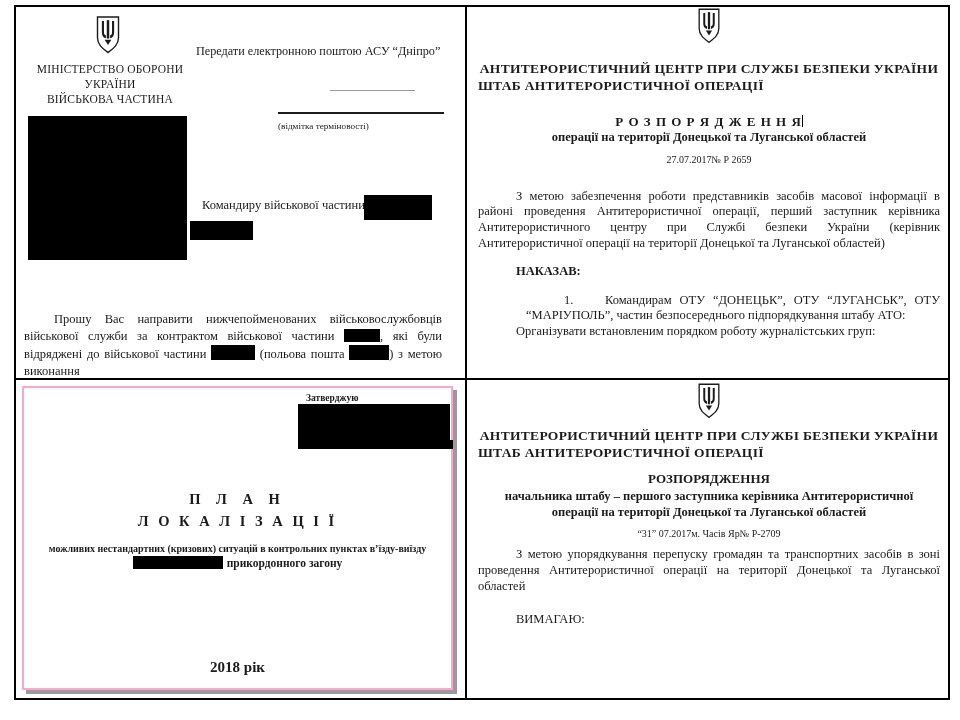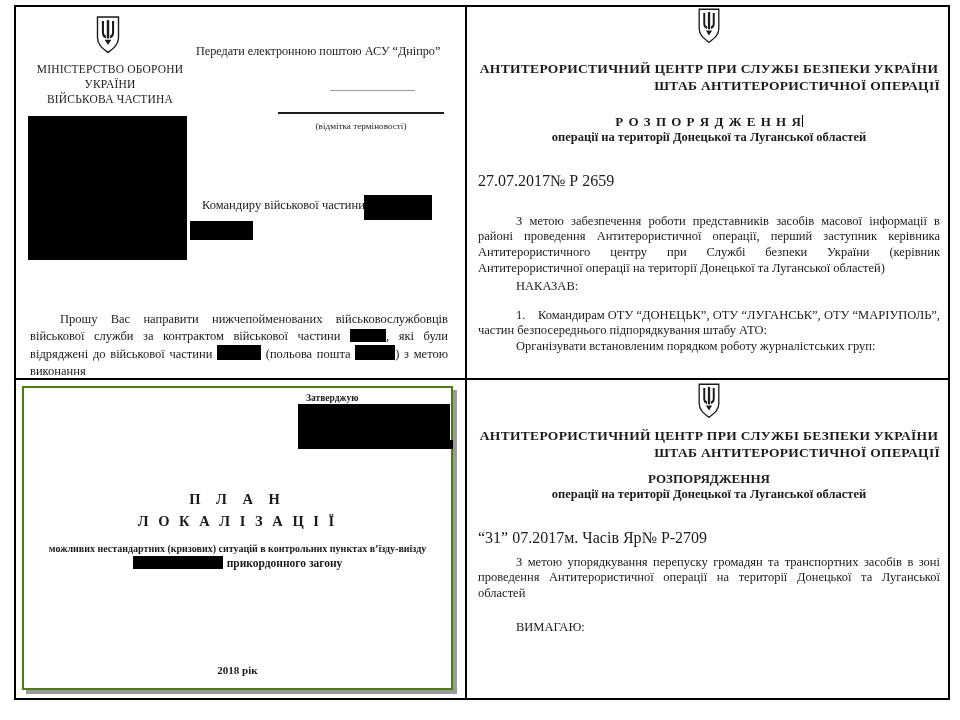--- a/index.html
+++ b/index.html
@@ -20,68 +20,68 @@
   
   .emblem { display:block; }
   .emblem svg { display:block; width:100%; height:100%; }
 
   
   .tl-org { left:25px; top:62px; width:170px; text-align:center;
             font-size:11.5px; line-height:15px; letter-spacing:0.2px; }
   .tl-transmit { left:196px; top:44px; font-size:12.2px; white-space:nowrap; }
   .tl-note-line { left:330px; top:90px; width:85px; height:1px; background:#9a9a9a; }
   .tl-urgency-line { left:278px; top:112px; width:166px; height:2px; background:#1b1b1b; }
-  .tl-urgency-caption { left:278px; top:121px; width:166px; text-align:center; font-size:9.2px; }
+  .tl-urgency-caption { left:278px; top:121px; width:166px; text-align:left; font-size:9.2px; }
   .tl-addressee { left:202px; top:198px; font-size:12.5px; white-space:nowrap; }
-  .tl-body { left:30px; top:311px; width:418px; font-size:12.5px; line-height:17px;
+  .tl-body { left:24px; top:311px; width:418px; font-size:12.5px; line-height:17px;
              text-align:justify; text-indent:30px; }
   .r-a { width:36px; height:13px; } .r-b { width:44px; height:15px; } .r-c { width:40px; height:15px; }
 
   
   .order { position:absolute; width:462px; font-size:12.5px; }
   .order-tr { left:478px; top:8px; }
   .order-br { left:478px; top:383px; }
   .order .emblem { width:28px; height:36px; margin:0 auto; }
   .o-h1 { margin-top:16px; font-weight:bold; font-size:13.5px; text-align:center;
           white-space:nowrap; letter-spacing:0.3px; line-height:17px; }
-  .o-h2 { font-weight:bold; font-size:13.5px; text-align:right; letter-spacing:0.3px; line-height:17px; }
+  .o-h2 { font-weight:bold; font-size:13.5px; text-align:left; letter-spacing:0.3px; line-height:17px; }
   .o-type { margin-top:20px; text-align:center; font-weight:bold; font-size:13px; }
   .o-type.spaced { letter-spacing:1px; }
   .cursor-bar { display:inline-block; width:1px; height:12px; background:#000; vertical-align:-1px; }
   .o-issuer { text-align:center; font-weight:bold; font-size:12.5px; line-height:15.5px; }
-  .o-daterow { margin-top:26px; display:flex; justify-content:flex-start; align-items:baseline;
-               font-size:16px; }
+  .o-daterow { margin-top:8px; display:flex; justify-content:center; align-items:baseline;
+               font-size:10px; }
   .o-par { text-align:justify; text-indent:38px; line-height:15.8px; }
   .o-word { padding-left:38px; }
   .u { }
 
   .order-tr .o-h1 { margin-top:16px; }
   .order-tr .o-par.preamble { margin-top:24px; }
-  .order-tr .o-word { margin-top:2px; }
-  .order-tr .o-item { margin-top:14px; }
+  .order-tr .o-word { margin-top:12px;font-weight:bold; }
+  .order-tr .o-item { margin-top:14px;margin-left:48px; }
   .order-br .o-h1 { margin-top:8px; }
   .order-br .o-type { margin-top:10px; }
   .order-br .o-par.preamble { margin-top:8px; }
   .order-br .o-word { margin-top:18px; }
   .order-br .o-item { margin-top:14px; }
 
   
   .page-bl { position:absolute; left:22px; top:386px; width:431px; height:304px;
-             border:2px solid #4d7c0f; background:#fff; box-shadow:4px 4px 0 #9a9a9a; }
+             border:2px solid #f9a8d4; background:#fff; box-shadow:4px 4px 0 #9a9a9a; }
   .bl-approve { position:absolute; left:282px; top:5px; font-weight:bold; font-size:9.5px; }
   .bl-approve-box { position:absolute; left:274px; top:16px; width:152px; height:45px; }
   .bl-approve-notch { position:absolute; left:424px; top:52px; width:5px; height:9px; }
   .bl-title { position:absolute; left:0; top:103px; width:100%; text-align:center; }
   .bl-t1 { font-weight:bold; font-size:14.5px; letter-spacing:6px; }
   .bl-t2 { font-weight:bold; font-size:14.5px; letter-spacing:3px; margin-top:5px; }
   .bl-sub { font-weight:bold; font-size:10px; margin-top:13px; white-space:nowrap; }
   .bl-unit { margin-top:2px; font-weight:bold; font-size:11.5px; }
   .bl-unit .redact.inline { width:90px; height:13px; margin-right:4px; }
   .bl-year { position:absolute; left:0; bottom:12px; width:100%; text-align:center;
-             font-weight:bold; font-size:11px; }
+             font-weight:bold; font-size:15px; }
 </style>
 </head>
 <body>
 
 <div class="stage">
 
   <div class="grid-frame"></div>
   <div class="divider-v"></div>
   <div class="divider-h"></div>
 
@@ -154,20 +154,21 @@
         <path d="M4 1.5 H28 V25 C28 33 22.5 37 16 42 C9.5 37 4 33 4 25 Z" fill="none" stroke="#1b1b1b" stroke-width="1.6"></path>
         <path d="M9 6 V19 C9 23 10.8 25 13.6 25.6 V22.4 C11.9 22 11.4 20.8 11.4 18.6 V6 Z" fill="#1b1b1b"></path>
         <path d="M23 6 V19 C23 23 21.2 25 18.4 25.6 V22.4 C20.1 22 20.6 20.8 20.6 18.6 V6 Z" fill="#1b1b1b"></path>
         <rect x="14.6" y="5" width="2.8" height="21" fill="#1b1b1b"></rect>
         <path d="M12.2 27.5 L16 33.5 L19.8 27.5 Z" fill="#1b1b1b"></path>
       </svg>
     </span>
     <div class="o-h1">АНТИТЕРОРИСТИЧНИЙ ЦЕНТР ПРИ СЛУЖБІ БЕЗПЕКИ УКРАЇНИ</div>
     <div class="o-h2">ШТАБ АНТИТЕРОРИСТИЧНОЇ ОПЕРАЦІЇ</div>
     <div class="o-type">РОЗПОРЯДЖЕННЯ</div>
+    <div class="o-issuer" style="margin-top:2px;">начальника штабу – першого заступника керівника Антитерористичної</div>
     <div class="o-issuer">операції на території Донецької та Луганської областей</div>
     <div class="o-daterow">
       <span><span>“</span><span class="u">31</span><span>” 07.2017</span></span>
       <span>м. Часів Яр</span>
       <span><span>№ </span><span class="u">Р-2709</span></span>
     </div>
     <div class="o-par preamble">З метою упорядкування перепуску громадян та транспортних засобів в зоні проведення Антитерористичної операції на території Донецької та Луганської областей</div>
     <div class="o-word">ВИМАГАЮ:</div>
   </div>
 

